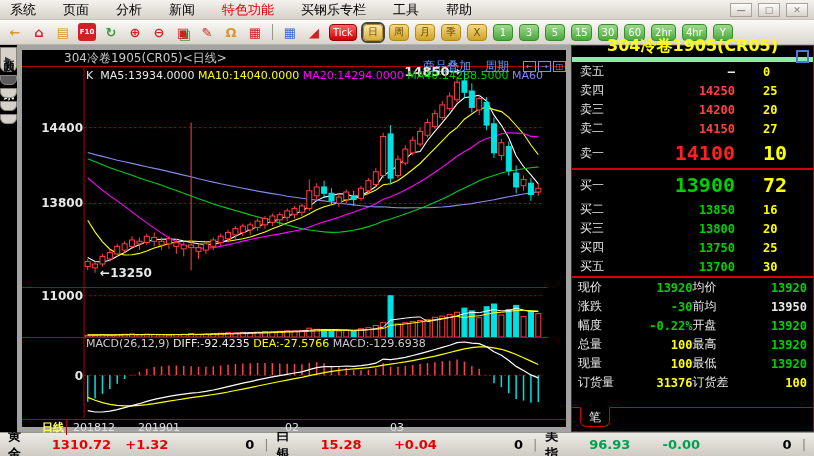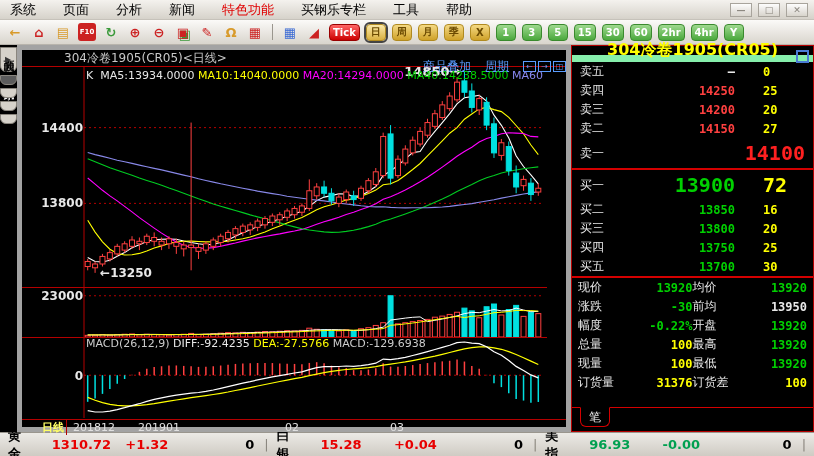--- a/index.html
+++ b/index.html
@@ -15,21 +15,21 @@
   .winbtns { margin-left:auto; display:flex; gap:6px; padding-right:6px; }
   .winbtn { width:22px; height:14px; background:linear-gradient(#fdfdfd,#d8d4cc); border:1px solid #a8a49c;
             color:#8a867e; font-size:9px; line-height:12px; text-align:center; font-weight:bold; }
 
   
   .toolbar { height:25px; background:linear-gradient(#fbfaf8,#d9d5cd); display:flex; align-items:center;
              padding-left:6px; gap:6px; border-bottom:1px solid #b8b4ac; }
   .tbicon { width:18px; height:18px; display:flex; align-items:center; justify-content:center;
             font-size:13px; font-weight:bold; }
   .tbsep { width:1px; height:16px; background:#9a968e; margin:0 2px; }
-  .pbtn { min-width:20px; height:17px; padding:0 3px; border-radius:4px; font-size:10px; font-weight:bold;
+  .pbtn { min-width:20px; height:17px; padding:0 3px; border-radius:4px; font-size:10px; font-weight:normal;
           display:flex; align-items:center; justify-content:center; cursor:default; }
   .pbtn.tick { background:linear-gradient(#f66,#c00); color:#fff; border:1px solid #900; }
   .pbtn.gold { background:linear-gradient(#f4d984,#cfa128); color:#6b4a00; border:1px solid #b08a20; }
   .pbtn.gold.selected { outline:2px solid #444; outline-offset:0; background:linear-gradient(#fbe9a8,#d9b040); }
   .pbtn.green { background:linear-gradient(#9fd98f,#4aa83c); color:#fff; border:1px solid #3a8a2e; }
 
   
   .content { display:flex; height:387px; background:#000; }
 
   .sidebar { width:18px; background:#000; display:flex; flex-direction:column; padding-top:2px; }
@@ -60,22 +60,22 @@
   .c-blue{color:#8888f0} .c-red{color:#ff4040} .c-gray{color:#cccccc}
 
   .axis-row { height:16px; display:flex; border-top:1px solid #b40000; font-size:11px; position:relative; }
   .axis-period { width:44px; text-align:right; color:#ffff66; padding-right:2px; font-weight:bold; }
   .axis-ticks { flex:1; position:relative; border-left:1px solid #b40000; color:#e0e0e0;text-align:center; }
   .x-tick { position:absolute; top:1px; }
 
   
   .quote-panel { width:269px; background:#000; border:1px solid #b40000; display:flex; flex-direction:column;
                  font-size:12px; }
-  .qp-title { height:16px; display:flex; align-items:center; justify-content:center; position:relative;
-              color:#ffff00; font-size:16px; font-weight:bold; border-bottom:7px solid #86efac; }
+  .qp-title { height:16px; display:flex; align-items:flex-end; justify-content:center; position:relative;
+              color:#ffff00; font-size:16px; font-weight:bold; border-bottom:5px solid #86efac; }
   .qp-max { position:absolute; right:4px; top:4px; width:13px; height:13px; border:2px solid #4a7cd4; cursor:pointer; }
   .book-row { display:flex; align-items:center; height:19px; padding:0 8px; color:#e8e8e8; }
   .book-row .bk-label { width:52px; }
   .book-row .bk-price { flex:1; text-align:right; font-weight:bold; font-family:"DejaVu Sans Mono",monospace; }
   .book-row .bk-amt { width:70px; text-align:left; padding-left:28px; color:#ffff00; font-weight:bold;
                       font-family:"DejaVu Sans Mono",monospace; }
   .book-row.big { height:30px; }
   .book-row.big .bk-price { font-size:20px; }
   .book-row.big .bk-amt { font-size:20px; }
   .qp-sep { border-top:2px solid #d40000; }
@@ -462,21 +462,21 @@
         </div>
         <div class="legend" style="top:270px">
           <span class="c-gray">MACD(26,12,9)</span>
           <span class="c-white">DIFF:-92.4235</span>
           <span class="c-yellow">DEA:-27.5766</span>
           <span class="c-gray">MACD:-129.6938</span>
         </div>
 
         <span class="ylab" id="yl0" style="top: 53.6171px;">14400</span>
         <span class="ylab" id="yl1" style="top: 129.389px;">13800</span>
-        <span class="ylab" id="yl2" style="top: 221.75px;">23000</span>
+        <span class="ylab" id="yl2" style="top: 221.75px;">11000</span>
         <span class="ylab" id="yl3" style="top: 302.228px;">0</span>
       </div>
 
       <div class="axis-row">
         <span class="axis-period">日线</span>
         <span class="axis-ticks" id="axis-ticks">
           <span class="x-tick" style="left: 6px;">201812</span>
           <span class="x-tick" style="left: 71px;">201901</span>
           <span class="x-tick" style="left: 218px;">02</span>
           <span class="x-tick" style="left: 323px;">03</span>
@@ -506,20 +506,21 @@
         <span class="bk-amt">20</span>
       </div>
       <div class="book-row">
         <span class="bk-label">卖二</span>
         <span class="bk-price c-red">14150</span>
         <span class="bk-amt">27</span>
       </div>
       <div class="book-row big">
         <span class="bk-label">卖一</span>
         <span class="bk-price" style="color:#ff2020">14100</span>
+        <span class="bk-amt">10</span>
       </div>
 
       <div class="qp-sep"></div>
 
       <div class="book-row big">
         <span class="bk-label">买一</span>
         <span class="bk-price c-green">13900</span>
         <span class="bk-amt">72</span>
       </div>
       <div class="book-row">

